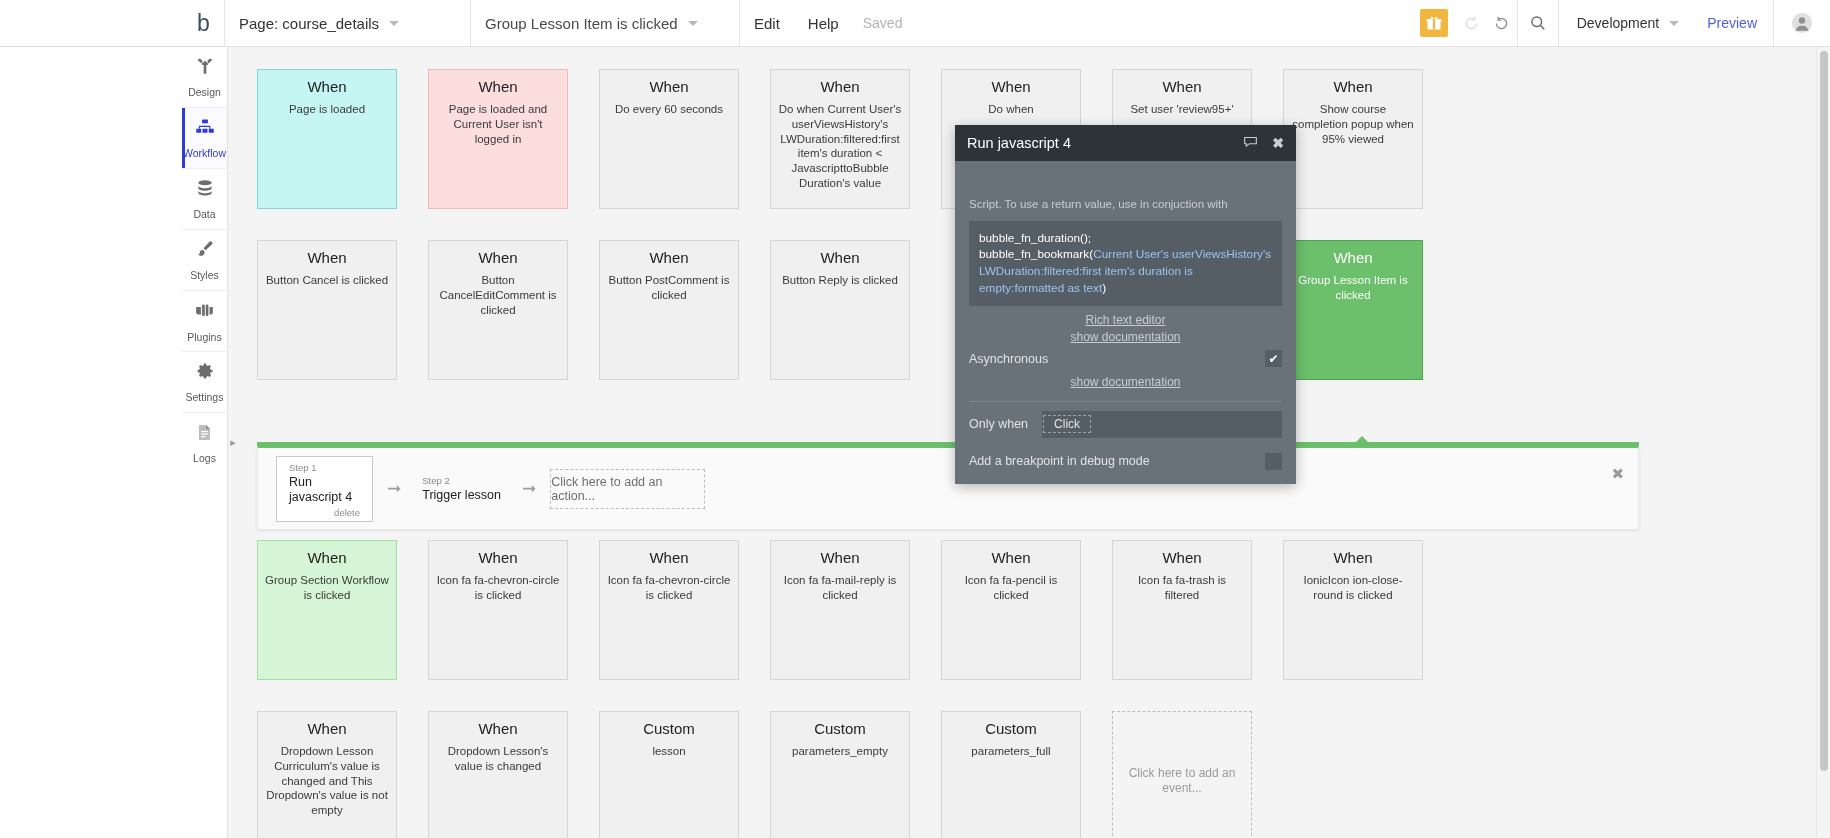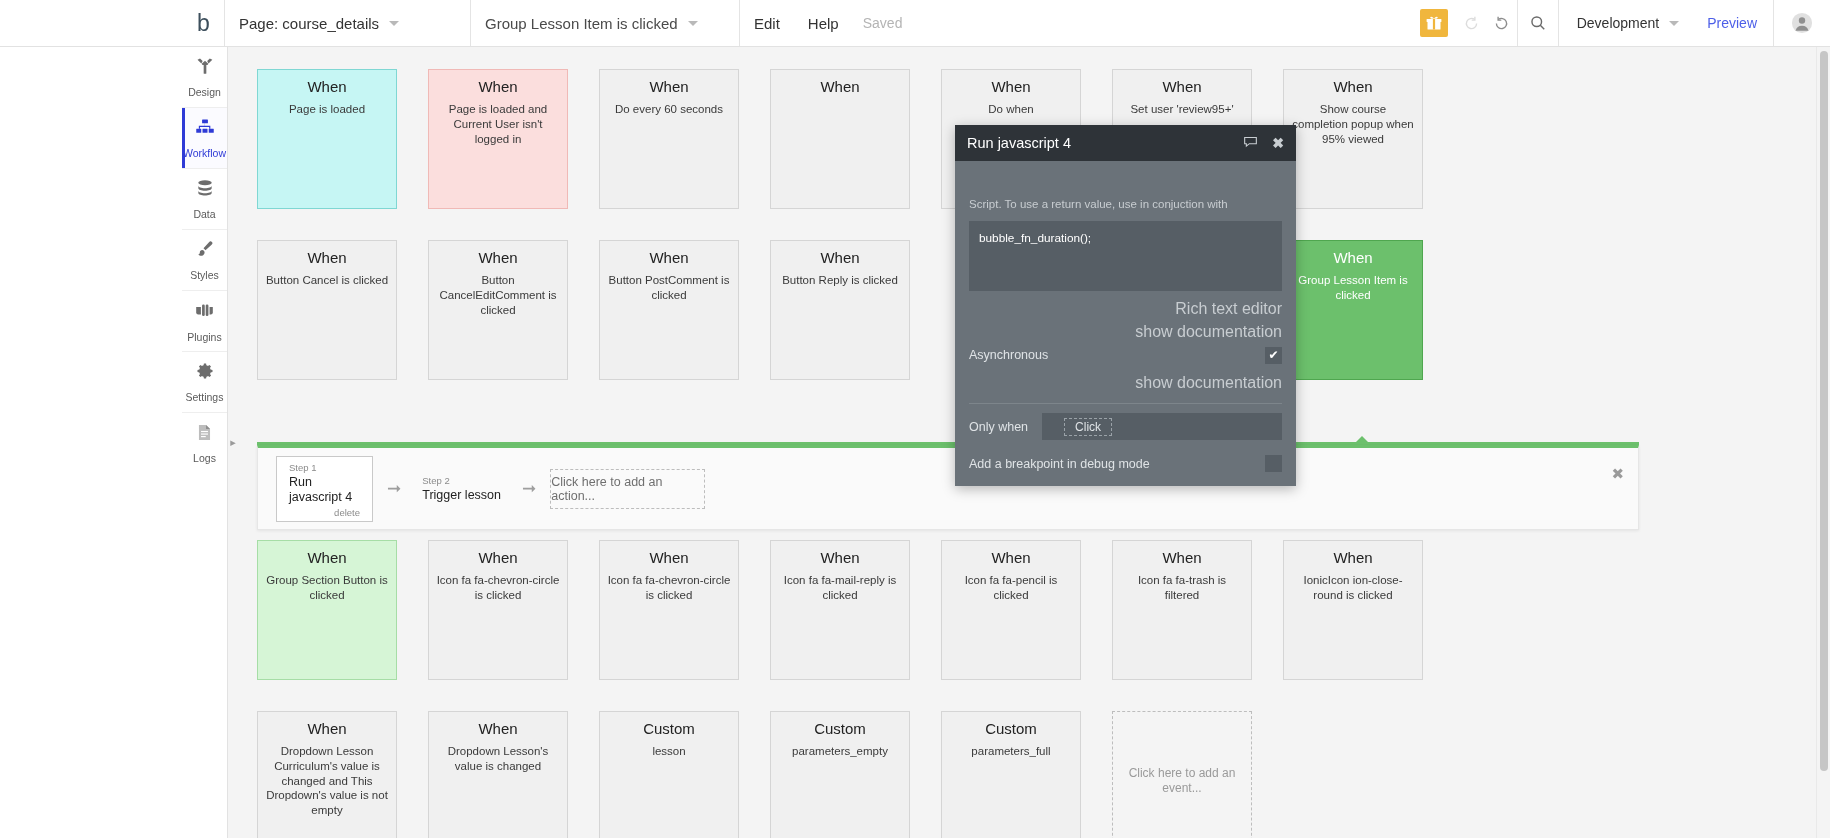--- a/index.html
+++ b/index.html
@@ -167,35 +167,35 @@
   }
   .dlg-title { font-size: 14.5px; color: #ffffff; }
   .dlg-head-icons { margin-left: auto; display: flex; align-items: center; gap: 14px; }
   .dlg-body { background: #6a7279; padding: 12px 14px 14px; }
   .dlg-hint { font-size: 11.5px; color: #c8cdd1; line-height: 1.35; margin-bottom: 8px; margin-top: 24px; }
   .script-box {
     background: #565e65; padding: 9px 10px; font-size: 11.8px;
     line-height: 1.42; color: #ffffff; min-height: 70px; cursor: text;
   }
   .tok-dyn { color: #9cc4ee; }
-  .dlg-right { text-align: right; font-size: 16px; color: #c8cdd1; margin-top: 6px; line-height: 1.45; }
+  .dlg-right { text-align: center; font-size: 12px; color: #c8cdd1; margin-top: 6px; line-height: 1.45; text-decoration: underline; }
   .dlg-link { color: #c8cdd1; cursor: pointer; }
   .dlg-rule { height: 1px; background: #7d858b; margin: 9px 0; }
   .dlg-row { display: flex; align-items: center; margin-top: 4px; }
   .dlg-label { font-size: 12.5px; color: #dfe3e6; }
   .dlg-spacer { flex: 1; }
   .chk {
     width: 17px; height: 17px; background: #565e65; display: flex;
     align-items: center; justify-content: center; cursor: pointer;
     font-size: 12px; color: #ffffff;
   }
   .chk.off { color: transparent; }
   .onlywhen-field {
     flex: 1; height: 27px; background: #565e65; display: flex; align-items: center;
-    padding-left: 22px; margin-left: 14px; cursor: text;
+    padding-left: 1px; margin-left: 14px; cursor: text;
   }
   .click-chip {
     border: 1px dashed #9aa2a8; font-size: 12px; color: #dfe3e6;
     padding: 1px 10px;
   }
 </style>
 </head>
 <body>
 
 <div class="topbar">
@@ -346,20 +346,21 @@
   <div class="card pink" style="left:200px; top:22px;">
     <div class="hd">When</div>
     <div class="bd">Page is loaded and Current User isn't logged in</div>
   </div>
   <div class="card" style="left:371px; top:22px;">
     <div class="hd">When</div>
     <div class="bd">Do every 60 seconds</div>
   </div>
   <div class="card" style="left:542px; top:22px; overflow:hidden;">
     <div class="hd">When</div>
+    <div class="bd">Do when Current User's userViewsHistory's LWDuration:filtered:first item's duration &lt; JavascripttoBubble Duration's value</div>
   </div>
   <div class="card" style="left:713px; top:22px; overflow:hidden;">
     <div class="hd">When</div>
     <div class="bd">Do when</div>
   </div>
   <div class="card" style="left:884px; top:22px; overflow:hidden;">
     <div class="hd">When</div>
     <div class="bd">Set user 'review95+'</div>
   </div>
   <div class="card" style="left:1055px; top:22px;">
@@ -401,21 +402,21 @@
       <div class="step-num">Step 2</div>
       <div class="step-name">Trigger lesson</div>
     </div>
     <span class="arrow">➞</span>
     <div class="step-add">Click here to add an action...</div>
     <div class="panel-close">✖</div>
   </div>
 
   <div class="card mint" style="left:29px; top:493px;">
     <div class="hd">When</div>
-    <div class="bd">Group Section Button is clicked</div>
+    <div class="bd">Group Section Workflow is clicked</div>
   </div>
   <div class="card" style="left:200px; top:493px;">
     <div class="hd">When</div>
     <div class="bd">Icon fa fa-chevron-circle is clicked</div>
   </div>
   <div class="card" style="left:371px; top:493px;">
     <div class="hd">When</div>
     <div class="bd">Icon fa fa-chevron-circle is clicked</div>
   </div>
   <div class="card" style="left:542px; top:493px;">
@@ -475,20 +476,21 @@
       </span>
       <span style="color:#c9ced2;font-size:14px;font-weight:bold;">✖</span>
     </span>
   </div>
 
   <div class="dlg-body">
     <div class="dlg-hint">Script. To use a return value, use in conjuction with</div>
 
     <div class="script-box">
       <div>bubble_fn_duration();</div>
+      <div><span>bubble_fn_bookmark(</span><span class="tok-dyn">Current User's userViewsHistory's LWDuration:filtered:first item's duration is empty:formatted as text</span><span>)</span></div>
     </div>
 
     <div class="dlg-right">
       <div>Rich text editor</div>
       <div class="dlg-link">show documentation</div>
     </div>
 
     <div class="dlg-row">
       <span class="dlg-label">Asynchronous</span>
       <span class="dlg-spacer"></span>

